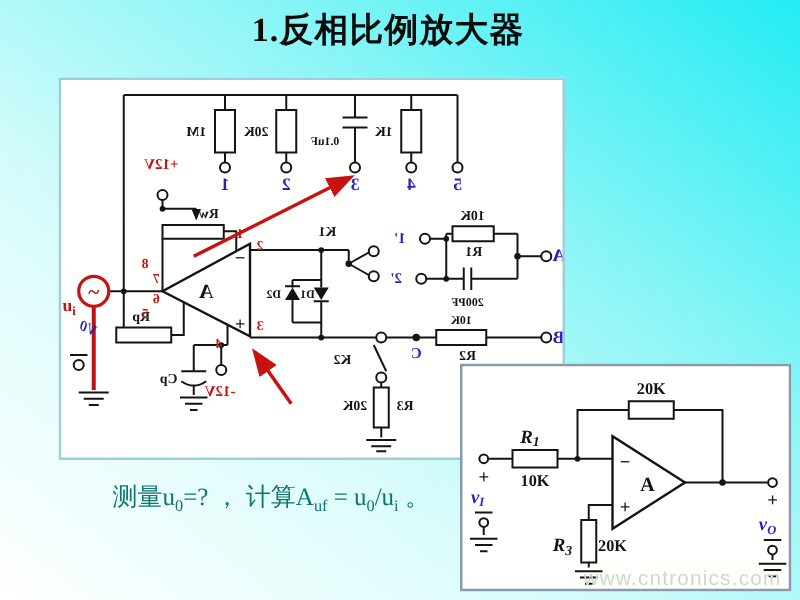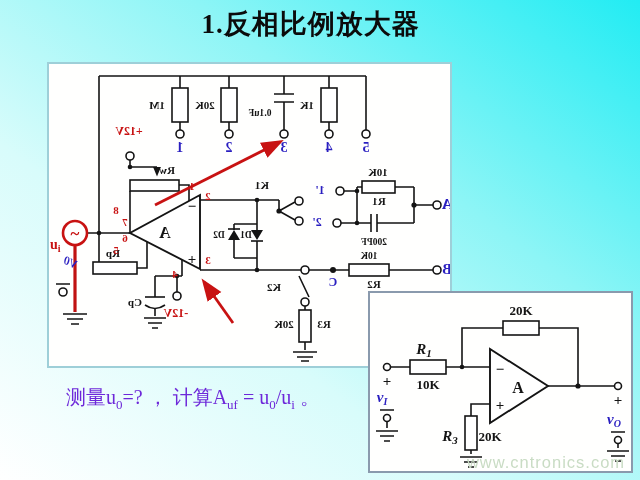--- a/index.html
+++ b/index.html
@@ -25,21 +25,21 @@
   .redt{font-size:12px;font-weight:bold;fill:#c81212;text-anchor:middle;}
   .pin{font-size:11px;font-weight:bold;fill:#c81212;text-anchor:middle;}
   .opa{font-size:16px;font-weight:600;fill:#141414;text-anchor:middle;}
   .sgn{font-size:15px;font-weight:bold;fill:#141414;text-anchor:middle;}
   .rline{stroke:#c81212;stroke-width:2.8;fill:none;}
   .rthick{stroke:#c01212;stroke-width:3.2;fill:none;}
   .ins-val{font-size:13px;font-weight:600;fill:#141414;text-anchor:middle;}
   .ins-r{font-size:15px;font-style:italic;font-weight:600;fill:#141414;text-anchor:middle;}
   .ins-v{font-size:15px;font-style:italic;font-weight:bold;fill:#2a1fc0;text-anchor:middle;}
   .wm{font-family:"Liberation Sans",sans-serif;font-size:16.5px;fill:#c9dcc4;letter-spacing:1px;text-anchor:middle;}
-  .formula{position:absolute;left:66px;top:384px;font:20px "Liberation Serif",serif;color:#6d28d9;white-space:pre;}
+  .formula{position:absolute;left:90px;top:384px;font:20px "Liberation Serif",serif;color:#0f766e;white-space:pre;}
   .formula sub{font-size:13px;}
 </style>
 </head>
 <body>
 
 <div class="title">1.反相比例放大器</div>
 
 <div class="panel panel-main">
 <svg viewBox="0 0 401 302">
   <defs>

